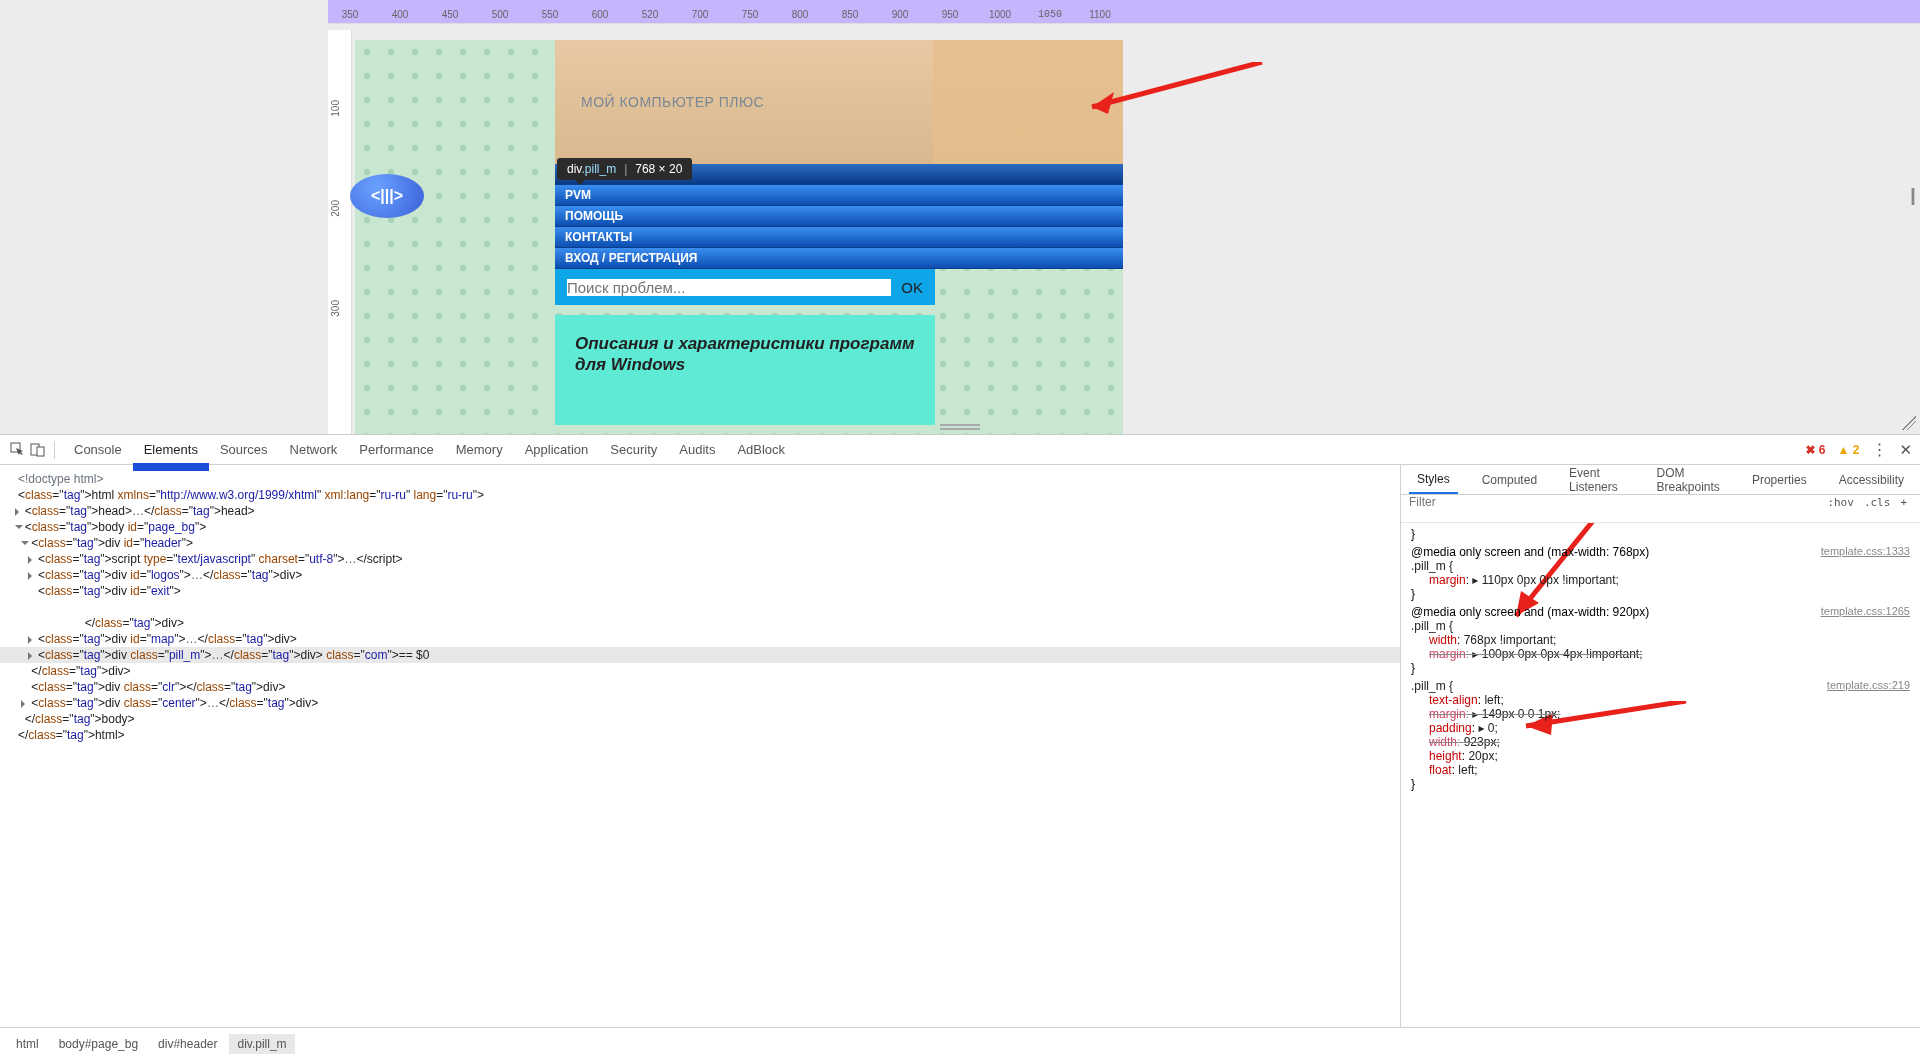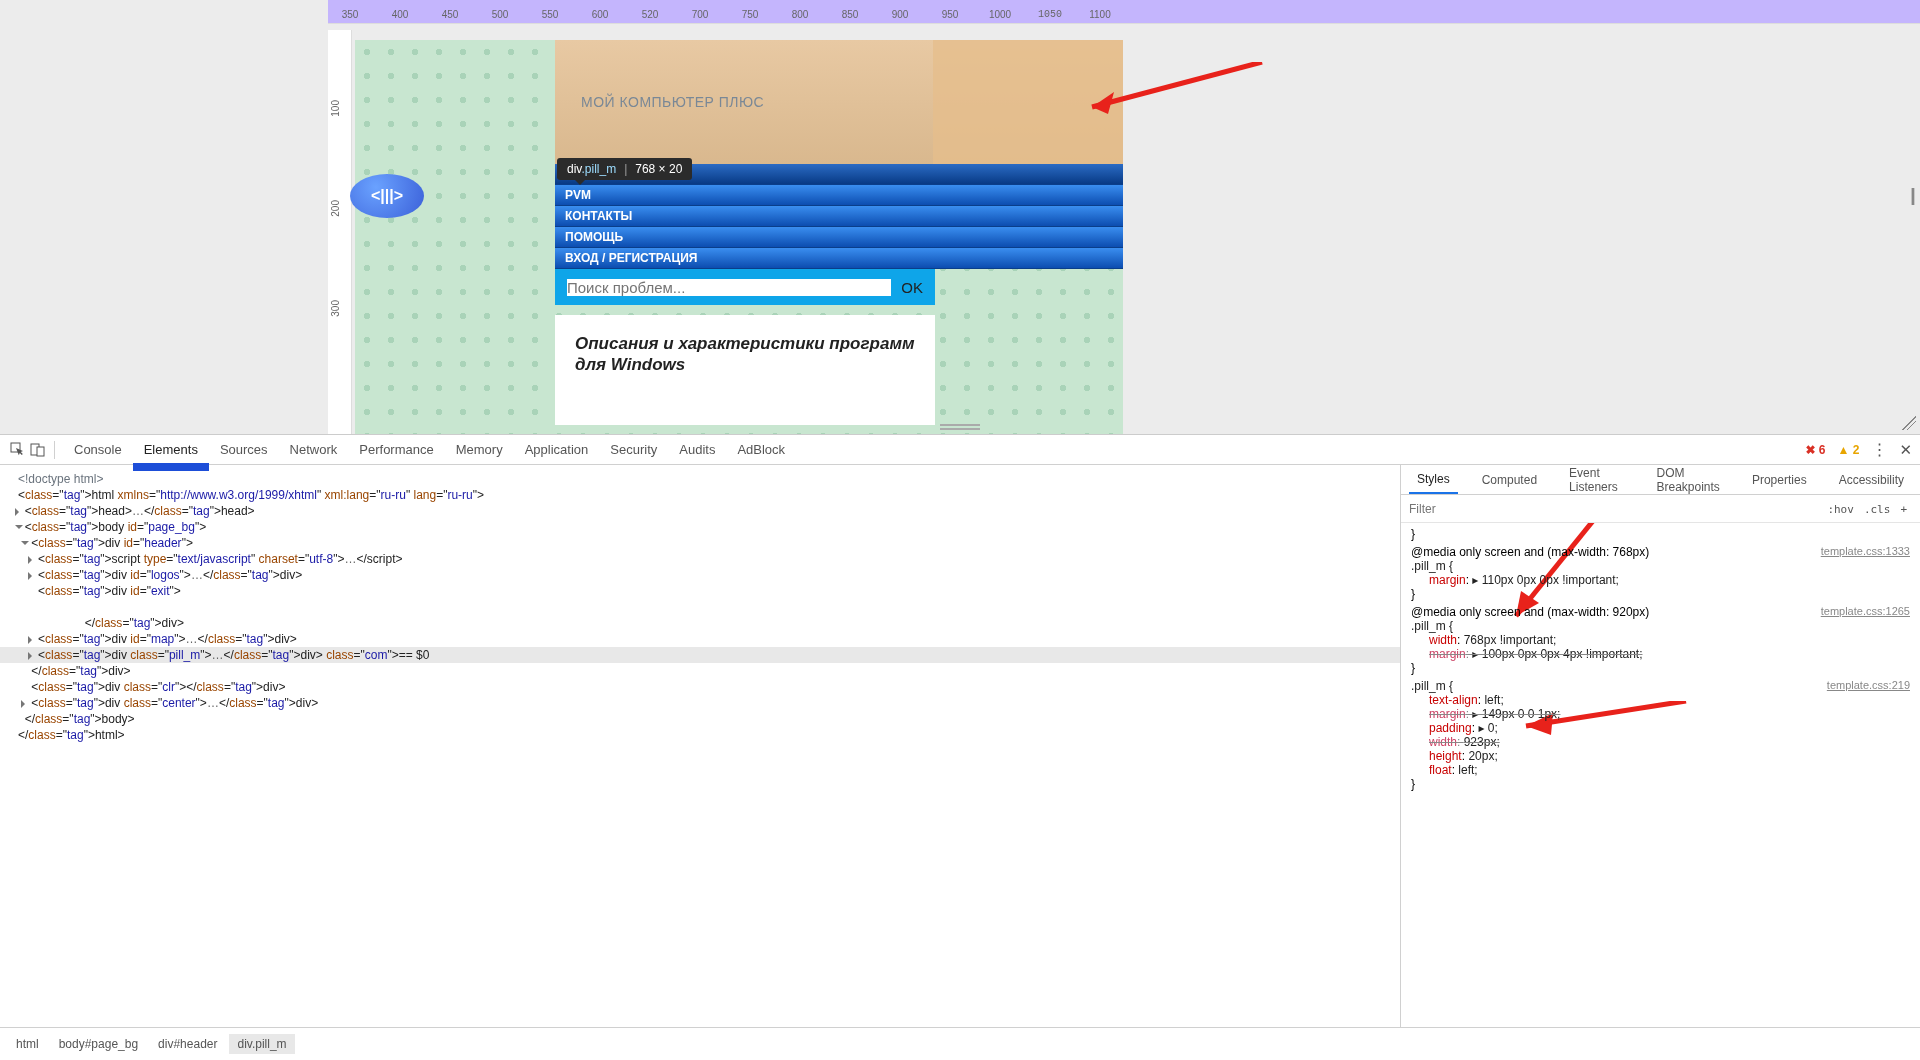--- a/index.html
+++ b/index.html
@@ -21,21 +21,21 @@
 .navwrap{position:absolute;top:124px;left:200px;width:568px}
 .nav{display:block;height:21px;line-height:21px;padding:0 10px;font-size:12px;font-weight:bold;color:#fff;background:linear-gradient(#3a8ef0,#0c4db0);border-bottom:1px solid #0a3e8a}
 .nav.sel{background:linear-gradient(#2b6bc4,#083a85)}
 .tooltip{position:absolute;top:158px;left:557px;background:#2b2b2b;color:#fff;font:12px Menlo,monospace;padding:4px 10px;border-radius:3px;display:flex;gap:8px;align-items:center;z-index:9}
 .tooltip .sep{opacity:.5}
 .tooltip .cls{color:#9cdcfe}
 .tooltip:before{content:"";position:absolute;bottom:-5px;left:18px;border:5px solid transparent;border-top-color:#2b2b2b;border-bottom:none}
 .searchrow{position:absolute;top:229px;left:200px;width:380px;height:36px;background:#0ea5e9;display:flex;align-items:center;padding:0 12px;gap:10px;font-size:15px}
 .searchrow input{border:none;flex:1;font-size:15px;outline:none;color:#555}
 .searchrow .ok{font-size:15px;color:#222;margin-left:auto;font-weight:500}
-.content{position:absolute;top:275px;left:200px;width:380px;height:110px;background:#ffffff;padding:18px 20px}
+.content{position:absolute;top:275px;left:200px;width:380px;height:110px;background:#5eead4;padding:18px 20px}
 .content h3{font:italic bold 17px Verdana,Arial;color:#222;line-height:1.25}
 .badge{position:absolute;top:174px;left:350px;width:74px;height:44px;border-radius:50%;background:radial-gradient(circle at 35% 30%,#6aa2ff,#3a5fd8);display:flex;align-items:center;justify-content:center;color:#fff;font-size:16px;font-weight:bold}
 .arrow{position:absolute;pointer-events:none}
 .handle{position:absolute;bottom:4px;left:50%;transform:translateX(-50%);width:40px;height:6px;border-top:2px solid #aaa;border-bottom:2px solid #aaa}
 .dragH{position:absolute;right:8px;top:185px;font-size:18px;color:#888;letter-spacing:-4px}
 .cornerResize{position:absolute;right:4px;bottom:4px;width:14px;height:14px;background:linear-gradient(135deg,transparent 50%,#888 50%,#888 55%,transparent 55%,transparent 65%,#888 65%,#888 70%,transparent 70%)}
 
 .dt{flex:1;display:flex;flex-direction:column;border-top:1px solid #ccc;background:#fff;min-height:0}
 .tabs{height:30px;display:flex;align-items:center;border-bottom:1px solid #d0d0d0;padding:0 8px;gap:2px;font-size:13px;color:#555}
 .tabs .ico{width:18px;height:18px;display:inline-flex;align-items:center;justify-content:center;color:#555}
@@ -49,21 +49,21 @@
 .elPane .ln{padding:1px 8px}
 .elPane .ln.sel{background:#e8e8e8}
 .attr{color:#994500}
 .val{color:#1a1aa6}
 .com{color:#6a737d}
 .arw{color:#555;display:inline-block;width:10px}
 .stPane{width:520px;border-left:1px solid #d0d0d0;display:flex;flex-direction:column;min-height:0}
 .stTabs{height:30px;display:flex;align-items:center;gap:16px;border-bottom:1px solid #d0d0d0;padding:0 8px;font-size:12px;color:#555}
 .stTabs .t{padding:6px 8px}
 .stTabs .t.active{color:#222;border-bottom:2px solid #1a73e8;margin-bottom:-1px}
-.filter{height:28px;display:flex;align-items:center;border-bottom:1px solid #e5e5e5;padding:0 8px;gap:6px;font-size:12px;color:#777}
+.filter{height:28px;display:flex;align-items:flex-start;border-bottom:1px solid #e5e5e5;padding:0 8px;gap:6px;font-size:12px;color:#777}
 .filter input{border:none;flex:1;outline:none;font-size:12px}
 .filter .tool{padding:2px 5px;font-family:Menlo,monospace;font-size:11px;color:#555;cursor:default}
 .rules{flex:1;overflow:auto;font:12px Menlo,monospace;padding:4px 10px;position:relative}
 .rule{margin-bottom:4px;position:relative}
 .src{position:absolute;right:0;top:0;color:#888;text-decoration:underline;font-size:11px}
 .sel2{color:#222}
 .prop{color:#c80000}
 .pval{color:#222}
 .strike{text-decoration:line-through;color:#888}
 .strike .prop{color:#c46}
@@ -105,22 +105,22 @@
       </div>
   <div class="page">
     <div class="pat"></div>
     <div class="banner">
       <span class="siteTitle">МОЙ КОМПЬЮТЕР ПЛЮС</span>
     </div>
     <div class="overlay"></div>
     <div class="navwrap" id="navwrap">
           <div class="nav sel">ГЛАВНАЯ</div>
           <div class="nav">PVM</div>
+          <div class="nav">ПОМОЩЬ</div>
           <div class="nav">КОНТАКТЫ</div>
-          <div class="nav">ПОМОЩЬ</div>
           <div class="nav">ВХОД / РЕГИСТРАЦИЯ</div>
         </div>
     <div class="searchrow">
       <input placeholder="Поиск проблем..." style="">
       <span class="ok">OK</span>
     </div>
     <div class="content">
       <h3>Описания и характеристики программ для Windows</h3>
     </div>
   </div>

